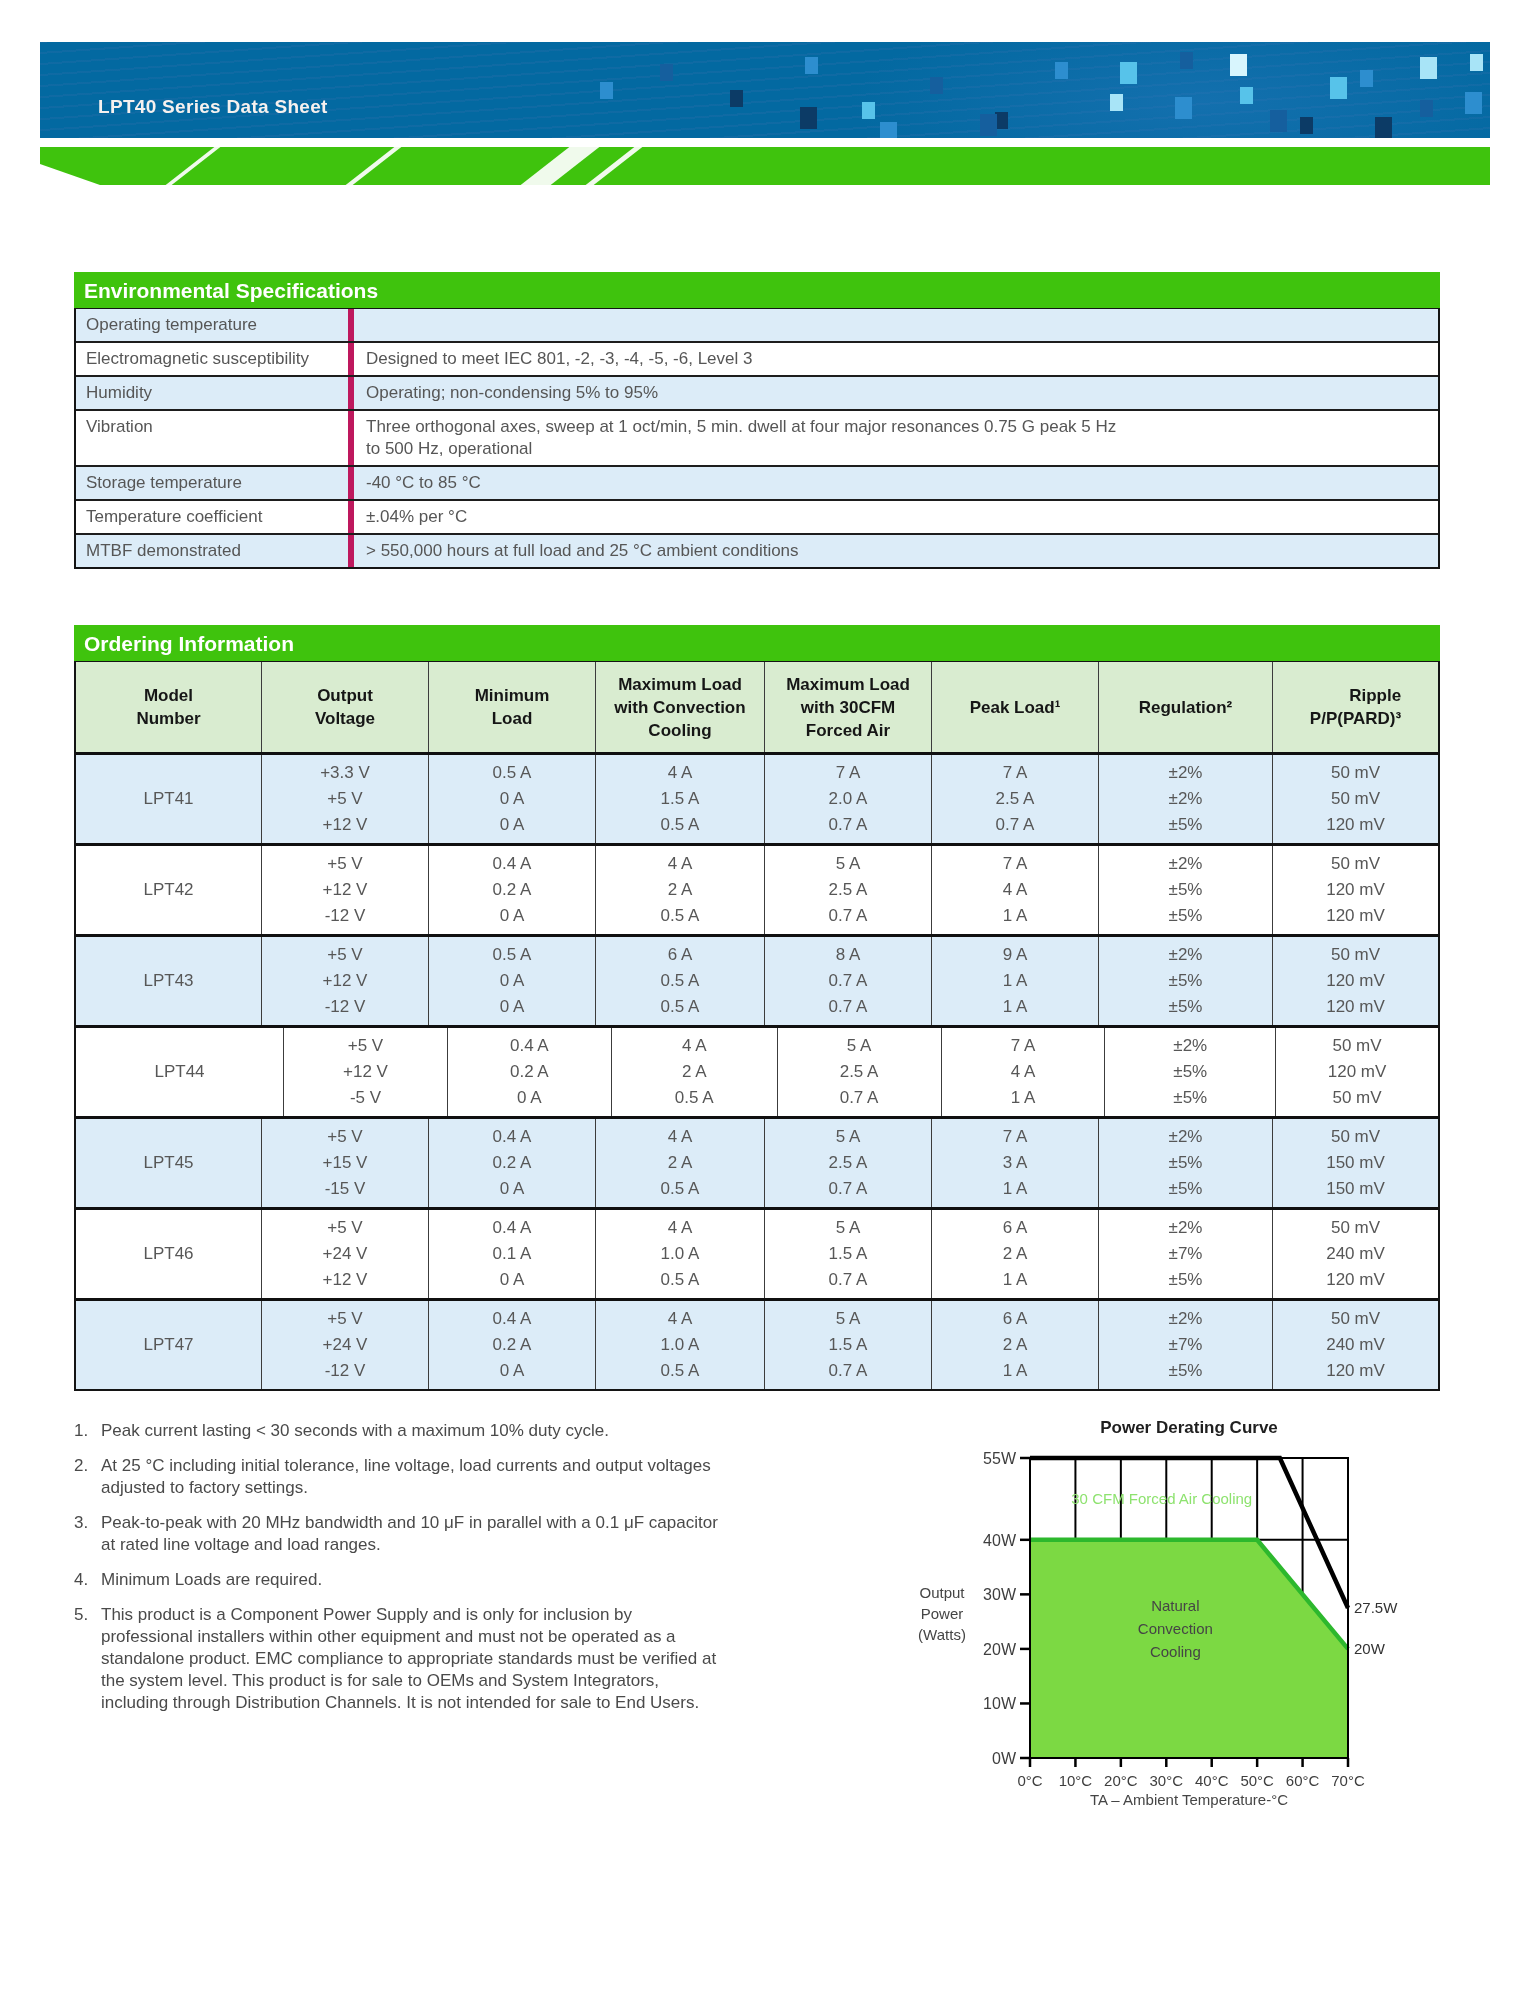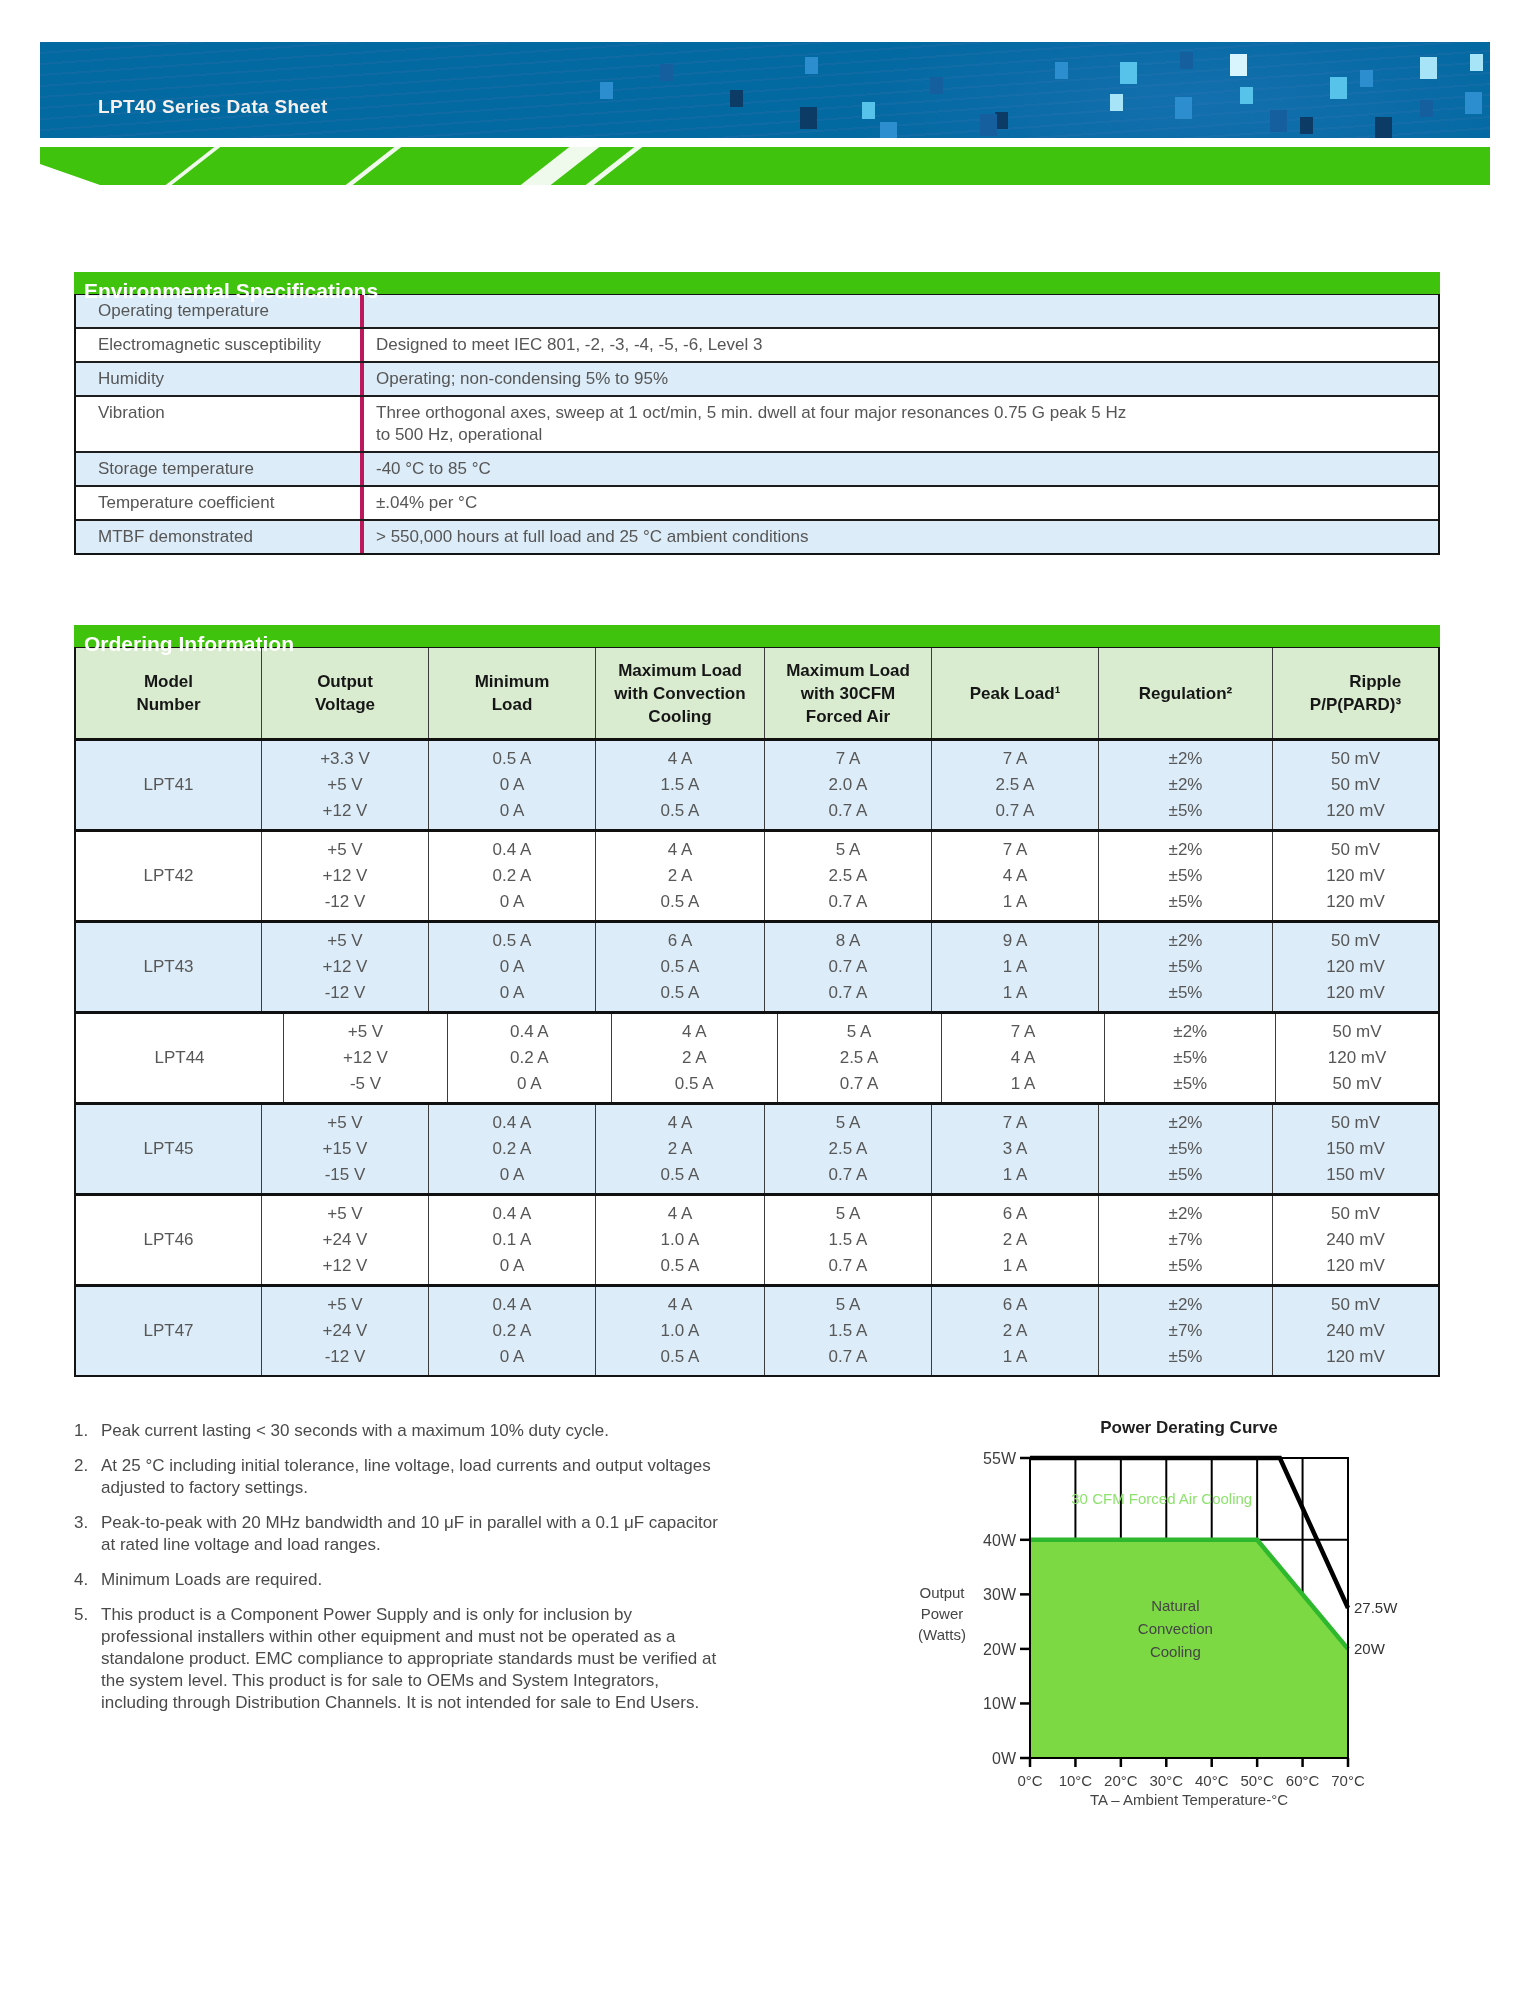--- a/index.html
+++ b/index.html
@@ -18,29 +18,29 @@
   
   .swoosh{position:absolute;left:40px;top:147px;width:1450px;height:38px;background:#3fc30d;clip-path:polygon(0 0,100% 0,100% 100%,60px 100%,0 45%);}
   .swoosh .stripe{position:absolute;top:-4px;height:46px;background:#fff;transform:skewX(-52deg);opacity:.92;}
   .stripe.s1{left:150px;width:6px;}
   .stripe.s2{left:330px;width:7px;}
   .stripe.s3{left:505px;width:30px;}
   .stripe.s4{left:570px;width:8px;}
 
   
   .section{position:absolute;left:74px;width:1366px;}
-  .section-title{background:#3fc30d;color:#fff;font-weight:bold;font-size:21px;height:22px;line-height:38px;padding-left:10px;box-sizing:border-box;}
+  .section-title{background:#3fc30d;color:#fff;font-weight:bold;font-size:21px;height:36px;line-height:38px;padding-left:10px;box-sizing:border-box;}
   .env{top:272px;}
   .ord{top:625px;}
 
   .env-table{border:2px solid #141414;border-top-width:1px;}
   .spec-row{display:flex;border-top:2px solid #1d1d1d;font-size:17px;color:#565656;line-height:22px;}
   .spec-row:first-child{border-top:none;}
   .spec-row.blue{background:#dcecf8;}
-  .spec-label{width:262px;padding:5px 0 5px 10px;border-right:4px solid #be185d;flex:none;margin-left:12px;}
+  .spec-label{width:262px;padding:5px 0 5px 10px;border-right:6px solid #be185d;flex:none;}
   .spec-value{flex:1;padding:5px 0 5px 12px;white-space:pre-line;}
 
   .ord-table{border:2px solid #141414;border-top-width:1px;}
   .ord-header{display:flex;background:#d9ecd0;border-bottom:3px solid #101010;}
   .ord-hcell{display:flex;align-items:center;justify-content:center;text-align:center;font-weight:bold;color:#161616;font-size:17px;line-height:23px;white-space:pre-line;height:90px;border-right:1px solid #3c3c3c;box-sizing:border-box;}
   .ord-hcell:last-child{border-right:none;text-align:right;}
   .ord-row{display:flex;border-top:3px solid #101010;}
   .ord-row:first-of-type{border-top:none;}
   .ord-row.blue{background:#dcecf8;}
   .ord-cell{display:flex;align-items:center;justify-content:center;text-align:center;font-size:17px;color:#575757;line-height:26px;white-space:pre-line;min-height:88px;border-right:1px solid #3c3c3c;box-sizing:border-box;padding:3px 0;}

